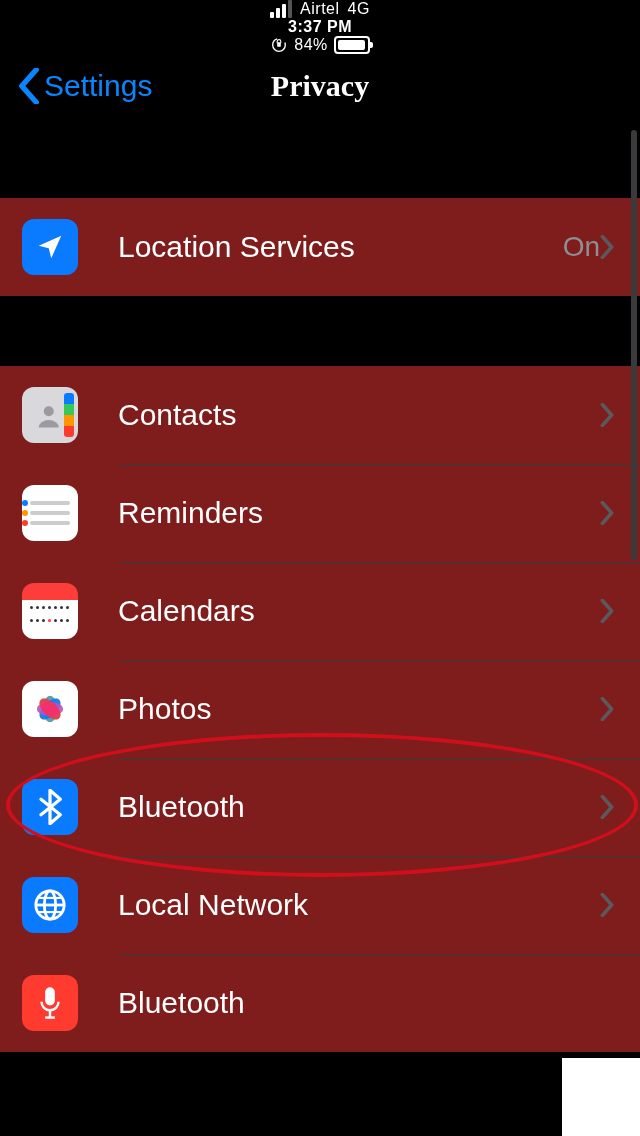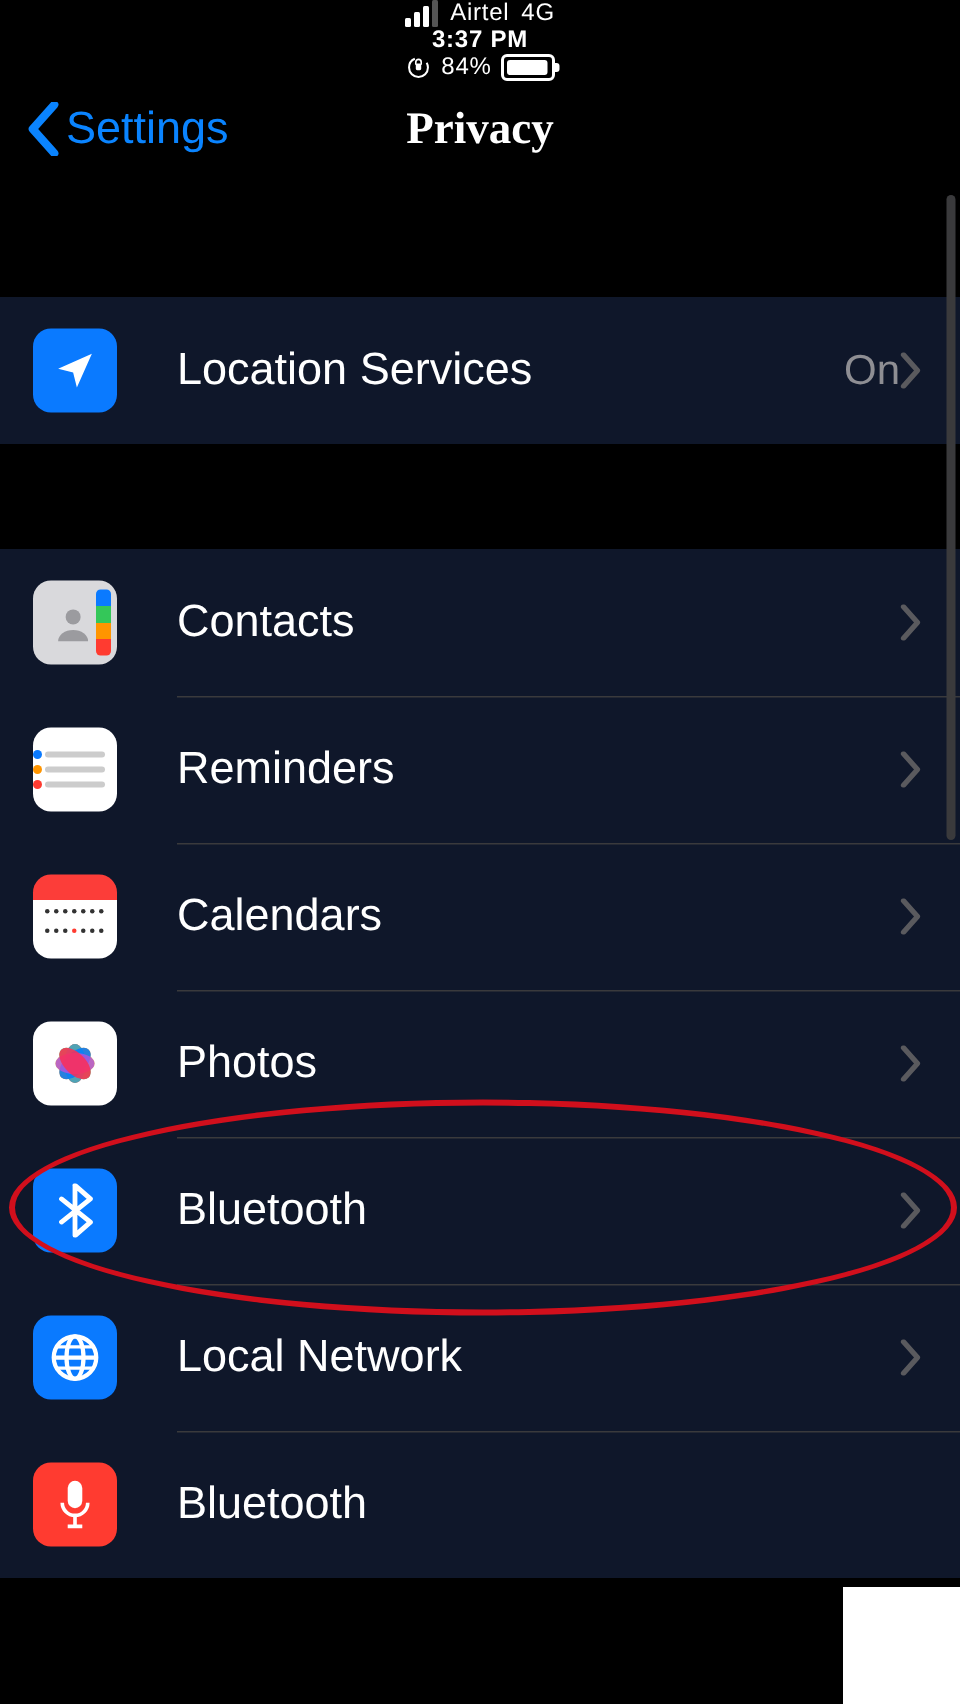--- a/index.html
+++ b/index.html
@@ -19,21 +19,21 @@
   .lock-rot { width:18px; height:18px; display:inline-block; }
 
   
   .nav { height: 84px; position: relative; display:flex; align-items:center; }
   .back { position:absolute; left:18px; display:flex; align-items:center; gap:4px; color:#0a84ff; font-size:30px; }
   .back svg { width:22px; height:36px; }
   .title { margin:0 auto; font-size:30px; font-weight:700;font-family:Liberation Serif, serif; }
 
   
   .gap { height: 70px; background:#000; }
-  .section { background:#0f172a; }
+  .section { background:#7f1d1d; }
   .row { height: 98px; display:flex; align-items:center; padding-left: 22px; padding-right: 26px; position:relative; }
   .row + .row::before { content:""; position:absolute; top:0; left:118px; right:0; height:1px; background:#3a3a3c; }
   .icon-box { width:56px; height:56px; border-radius:12px; flex-shrink:0; display:flex; align-items:center; justify-content:center; margin-right: 40px; }
   .label { font-size: 30px; font-weight:400; flex:1; }
   .value { font-size:28px; color:#8e8e93; margin-right: 0; }
   .chevron { color:#5a5a5e; }
   .chevron svg { width:14px; height:24px; display:block; }
 
   
   .bg-blue   { background:#0a7aff; }

